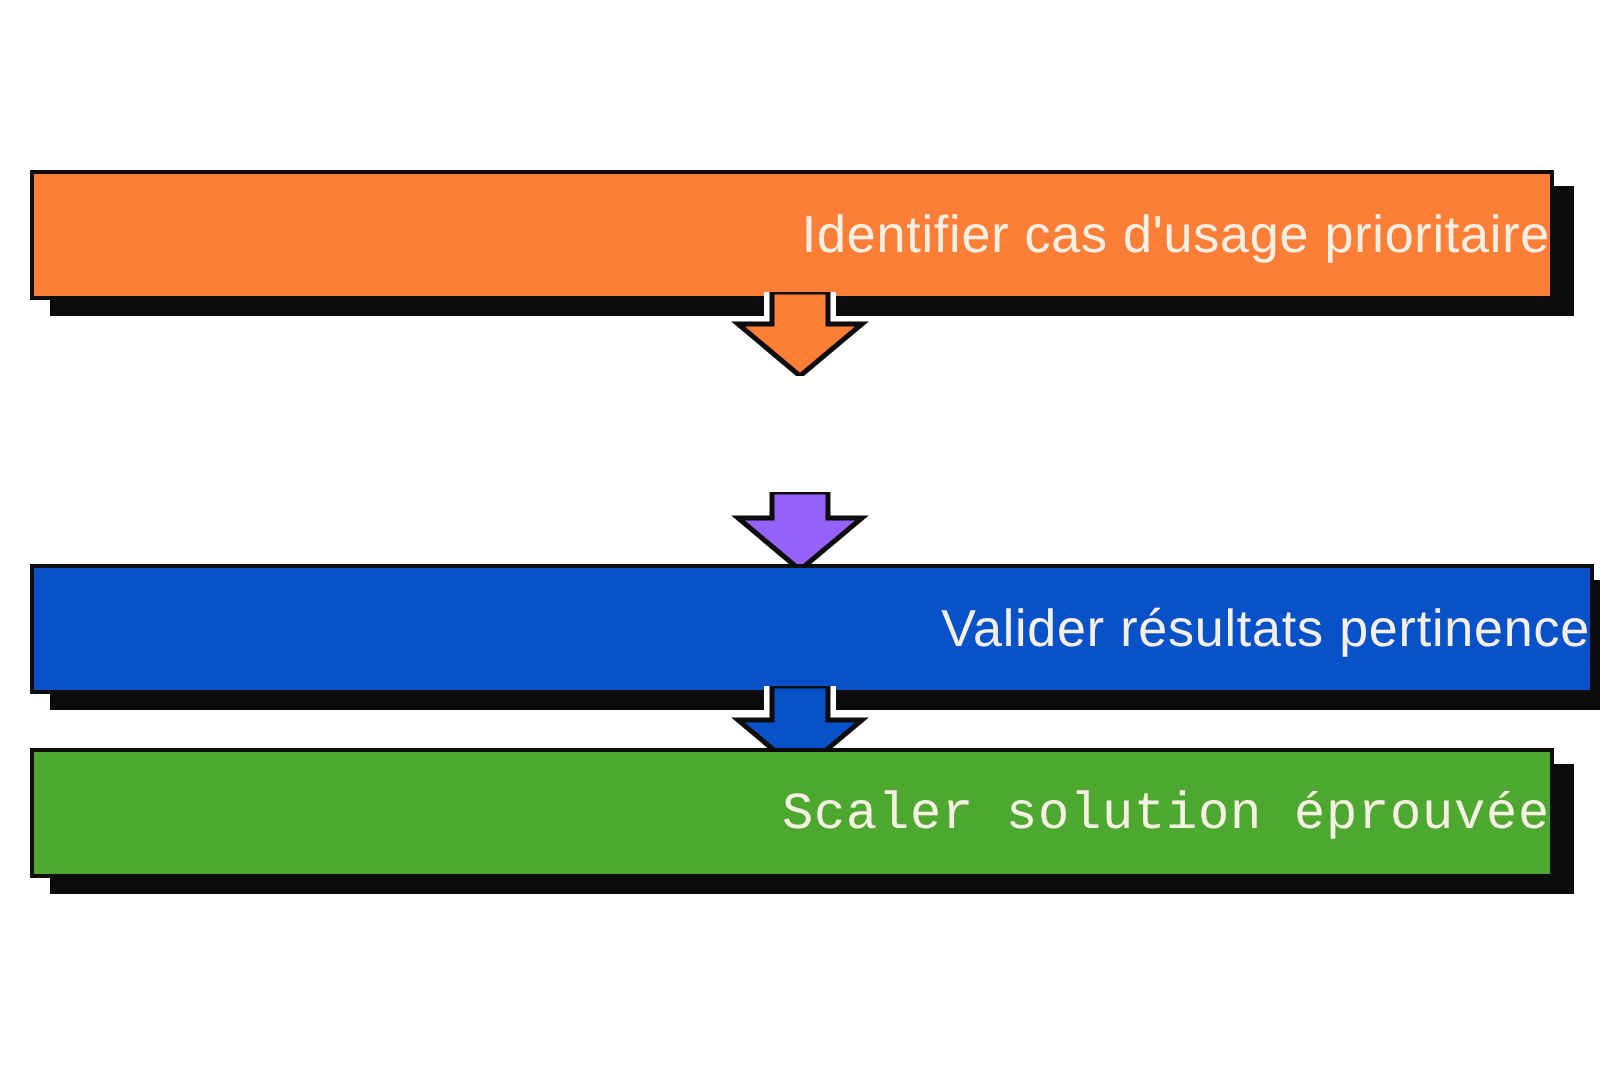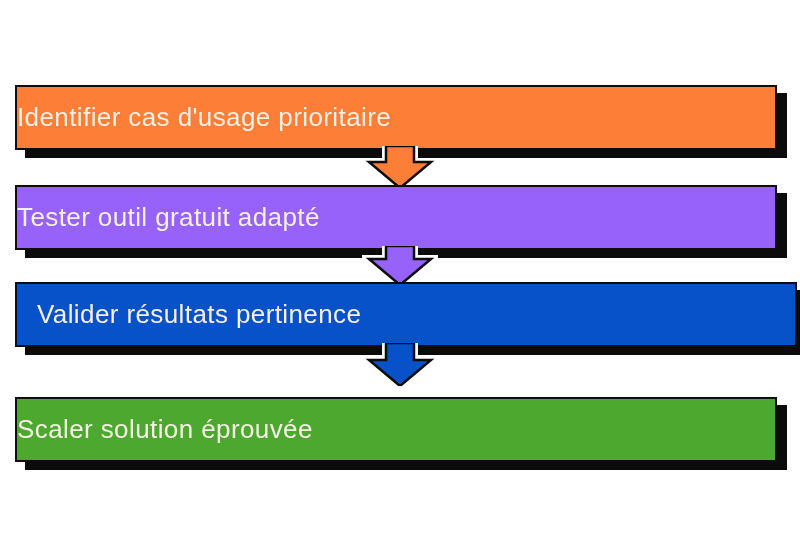--- a/index.html
+++ b/index.html
@@ -17,32 +17,32 @@
   }
   .step {
     position: absolute;
     left: 15px;
     width: 758px;
     height: 61px;
     border: 2px solid #0d0d0d;
     box-shadow: 10px 8px 0 0 #0b0b0b;
     display: flex;
     align-items: center;
-    justify-content: flex-start;
+    justify-content: flex-end;
   }
   .step-label {
     color: #f6f0e4;
     font-size: 26px;
     letter-spacing: 0.4px;
     white-space: nowrap;
   }
   .step-1 { top: 85px; }
   .step-2 { top: 185px; }
   .step-3 { top: 282px; padding-left: 20px; }
-  .step-4 { top: 397px; }
+  .step-4 { top: 374px; font-family: Liberation Mono, monospace; }
   .connector {
     position: absolute;
     left: 362px;
     width: 76px;
   }
   .connector-1 { top: 146px; height: 42px; }
   .connector-2 { top: 246px; height: 39px; }
   .connector-3 { top: 343px; height: 43px; }
   .connector svg { display: block; }
 </style>
@@ -55,23 +55,20 @@
     <span class="step-label">Identifier cas d'usage prioritaire</span>
   </div>
 
   <div class="connector connector-1">
     <svg width="76" height="42" viewBox="0 0 76 42">
       <polygon points="24,0 52,0 52,16 69,16 38,42 7,16 24,16" fill="#ffffff" stroke="#ffffff" stroke-width="8" stroke-linejoin="miter"></polygon>
       <polygon points="24,0 52,0 52,16 69,16 38,42 7,16 24,16" stroke="#0d0d0d" stroke-width="2.5" stroke-linejoin="miter" fill="#fd7e36"></polygon>
     </svg>
   </div>
 
-  <div class="step step-2" style="background-color: rgb(150, 98, 249);">
-    <span class="step-label">Tester outil gratuit adapté</span>
-  </div>
 
   <div class="connector connector-2">
     <svg width="76" height="39" viewBox="0 0 76 39">
       <polygon points="24,0 52,0 52,13 69,13 38,39 7,13 24,13" fill="#ffffff" stroke="#ffffff" stroke-width="8" stroke-linejoin="miter"></polygon>
       <polygon points="24,0 52,0 52,13 69,13 38,39 7,13 24,13" stroke="#0d0d0d" stroke-width="2.5" stroke-linejoin="miter" fill="#9662f9"></polygon>
     </svg>
   </div>
 
   <div class="step step-3" style="background-color: rgb(7, 82, 201);">
     <span class="step-label">Valider résultats pertinence</span>

